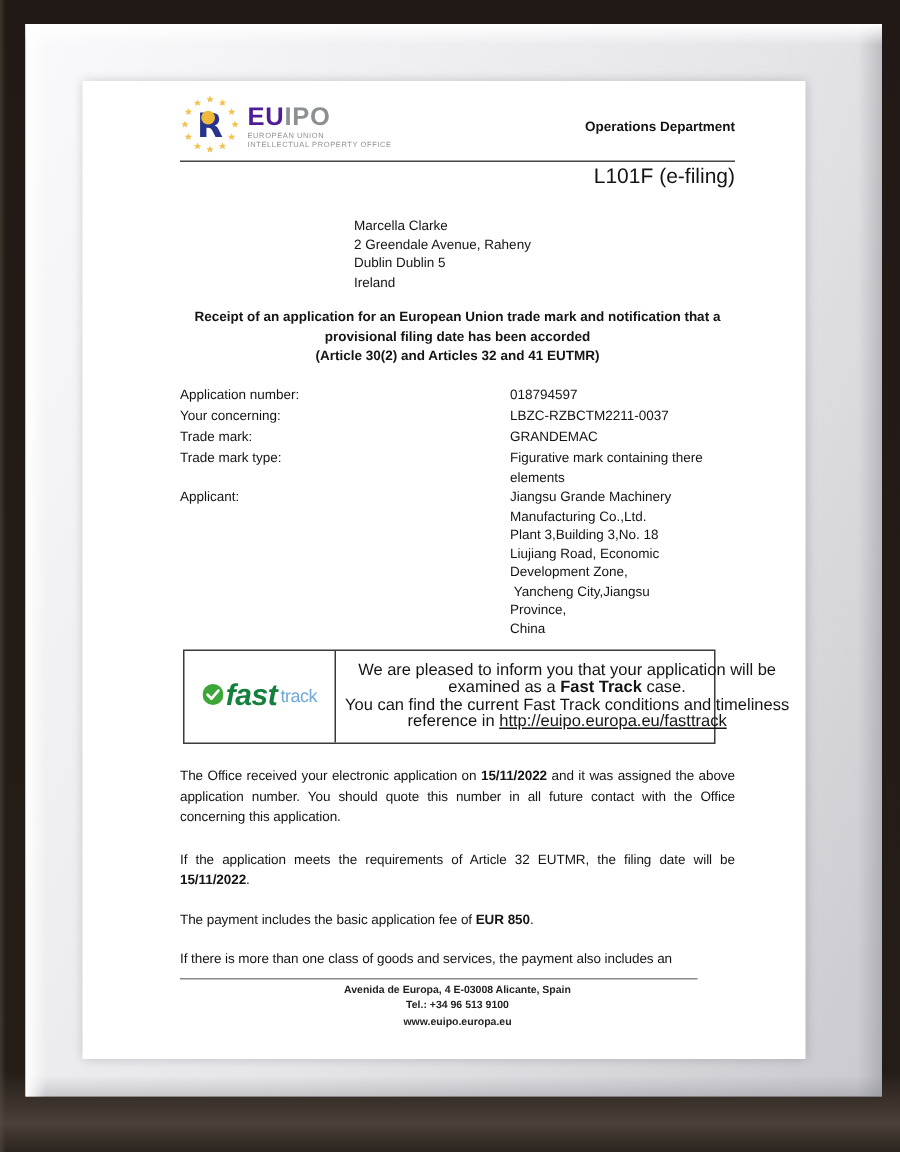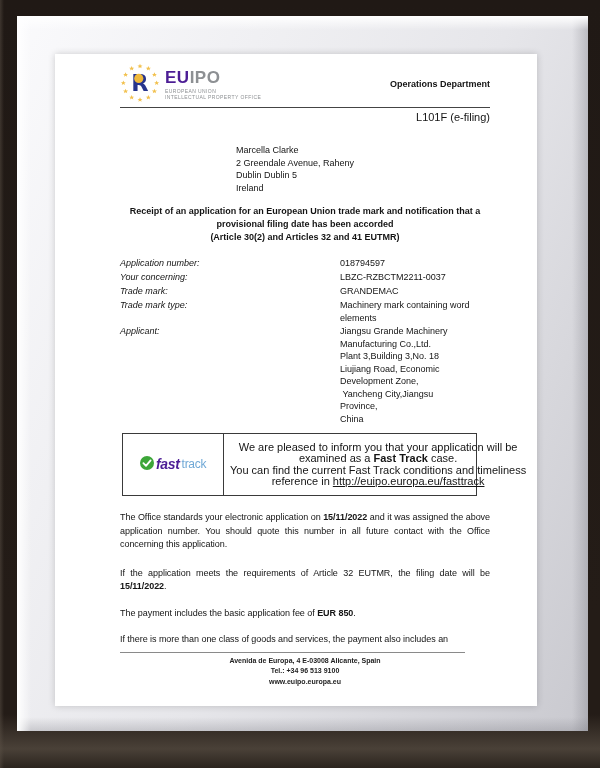--- a/index.html
+++ b/index.html
@@ -32,42 +32,42 @@
   
   .header-row { display:flex; justify-content:space-between; align-items:flex-end; height:40px; }
   .logo { display:flex; align-items:center; gap:5px; }
   .logo-words { line-height:1; padding-bottom:2px; }
   .brand { font-size:17px; font-weight:bold; letter-spacing:.5px; }
   .brand-eu { color:#4c1d95; }
   .brand-ipo { color:#8D9093; }
   .brand-sub { font-size:5px; color:#8D9093; letter-spacing:.4px; line-height:6px; margin-top:2px; }
   .dept { font-weight:bold; font-size:9px; margin-bottom:16px; }
   .rule { border:0; border-top:1.2px solid #444; height:0; }
-  .form-code { text-align:right; font-size:11px; margin-top:3px; }
+  .form-code { text-align:right; font-size:14px; margin-top:3px; }
 
   
   .place-date { margin-top:14px; margin-left:220px; }
   .recipient { margin-top:20px; margin-left:116px; line-height:12.5px; }
   .title-block { margin-top:11px; text-align:center; font-weight:bold; line-height:13px; }
   .title-block div { white-space:nowrap; }
 
   
   .details { margin-top:12px; }
   .drow { display:flex; line-height:14px; }
-  .dlabel { width:220px; font-style:italic; flex:none; }
+  .dlabel { width:220px; flex:none; }
   .dvalue { flex:1; line-height:12.5px; padding-top:1px; }
   .pre { white-space:pre-wrap; }
 
   
   .ft-box { margin-top:8px; margin-left:2px; width:355px; height:63px;
     border:1px solid #3a3a3a; display:flex; }
   .ft-left { width:101px; flex:none; border-right:1px solid #3a3a3a;
     display:flex; align-items:center; justify-content:center; }
   .ft-logo { display:flex; align-items:center; gap:2px; }
-  .ft-fast { font-size:14px; font-weight:bold; font-style:italic; color:#4c1d95; letter-spacing:-.3px; }
+  .ft-fast { font-size:20px; font-weight:bold; font-style:italic; color:#15803d; letter-spacing:-.3px; }
   .ft-track { font-size:12px; color:#6FA8D6; letter-spacing:-.3px; }
   .ft-right { flex:1; display:flex; flex-direction:column; justify-content:center;
     text-align:center; font-size:11px; line-height:11.5px; padding:2px 6px; }
   .ft-right .ln { white-space:nowrap; }
   .ft-link { text-decoration:underline; color:#141414; }
 
   
   .para { margin-top:15px; text-align:justify; line-height:13.5px; letter-spacing:-.05px; }
   .para.tight { margin-top:13px; }
   b.inline { font-weight:bold; }
@@ -145,21 +145,21 @@
           <div class="drow">
             <div class="dlabel">Your concerning:</div>
             <div class="dvalue">LBZC-RZBCTM2211-0037</div>
           </div>
           <div class="drow">
             <div class="dlabel">Trade mark:</div>
             <div class="dvalue">GRANDEMAC</div>
           </div>
           <div class="drow">
             <div class="dlabel">Trade mark type:</div>
-            <div class="dvalue">Machinery mark containing word elements</div>
+            <div class="dvalue">Figurative mark containing there elements</div>
           </div>
           <div class="drow">
             <div class="dlabel">Applicant:</div>
             <div class="dvalue pre">Jiangsu Grande Machinery
 Manufacturing Co.,Ltd.
 Plant 3,Building 3,No. 18
 Liujiang Road, Economic
 Development Zone,
  Yancheng City,Jiangsu
 Province,
@@ -181,21 +181,21 @@
             </div>
           </div>
           <div class="ft-right">
             <div class="ln">We are pleased to inform you that your application will be</div>
             <div class="ln"><span>examined as a </span><b class="inline">Fast Track</b><span> case.</span></div>
             <div class="ln">You can find the current Fast Track conditions and timeliness</div>
             <div class="ln"><span>reference in </span><span class="ft-link">http://euipo.europa.eu/fasttrack</span></div>
           </div>
         </div>
 
-        <p class="para"><span>The Office standards your electronic application on </span><b class="inline">15/11/2022</b><span> and it was assigned the above application number. You should quote this number in all future contact with the Office concerning this application.</span></p>
+        <p class="para"><span>The Office received your electronic application on </span><b class="inline">15/11/2022</b><span> and it was assigned the above application number. You should quote this number in all future contact with the Office concerning this application.</span></p>
         <p class="para"><span>If the application meets the requirements of Article 32 EUTMR, the filing date will be </span><b class="inline">15/11/2022</b><span>.</span></p>
         <p class="para tight"><span>The payment includes the basic application fee of </span><b class="inline">EUR 850</b><span>.</span></p>
         <p class="para tight"><span>If there is more than one class of goods and services, the payment also includes an</span></p>
 
         <div class="footer">
           <hr class="footer-rule">
           <div class="footer-lines">
             <div>Avenida de Europa, 4 E-03008 Alicante, Spain</div>
             <div>Tel.: +34 96 513 9100</div>
             <div>www.euipo.europa.eu</div>

